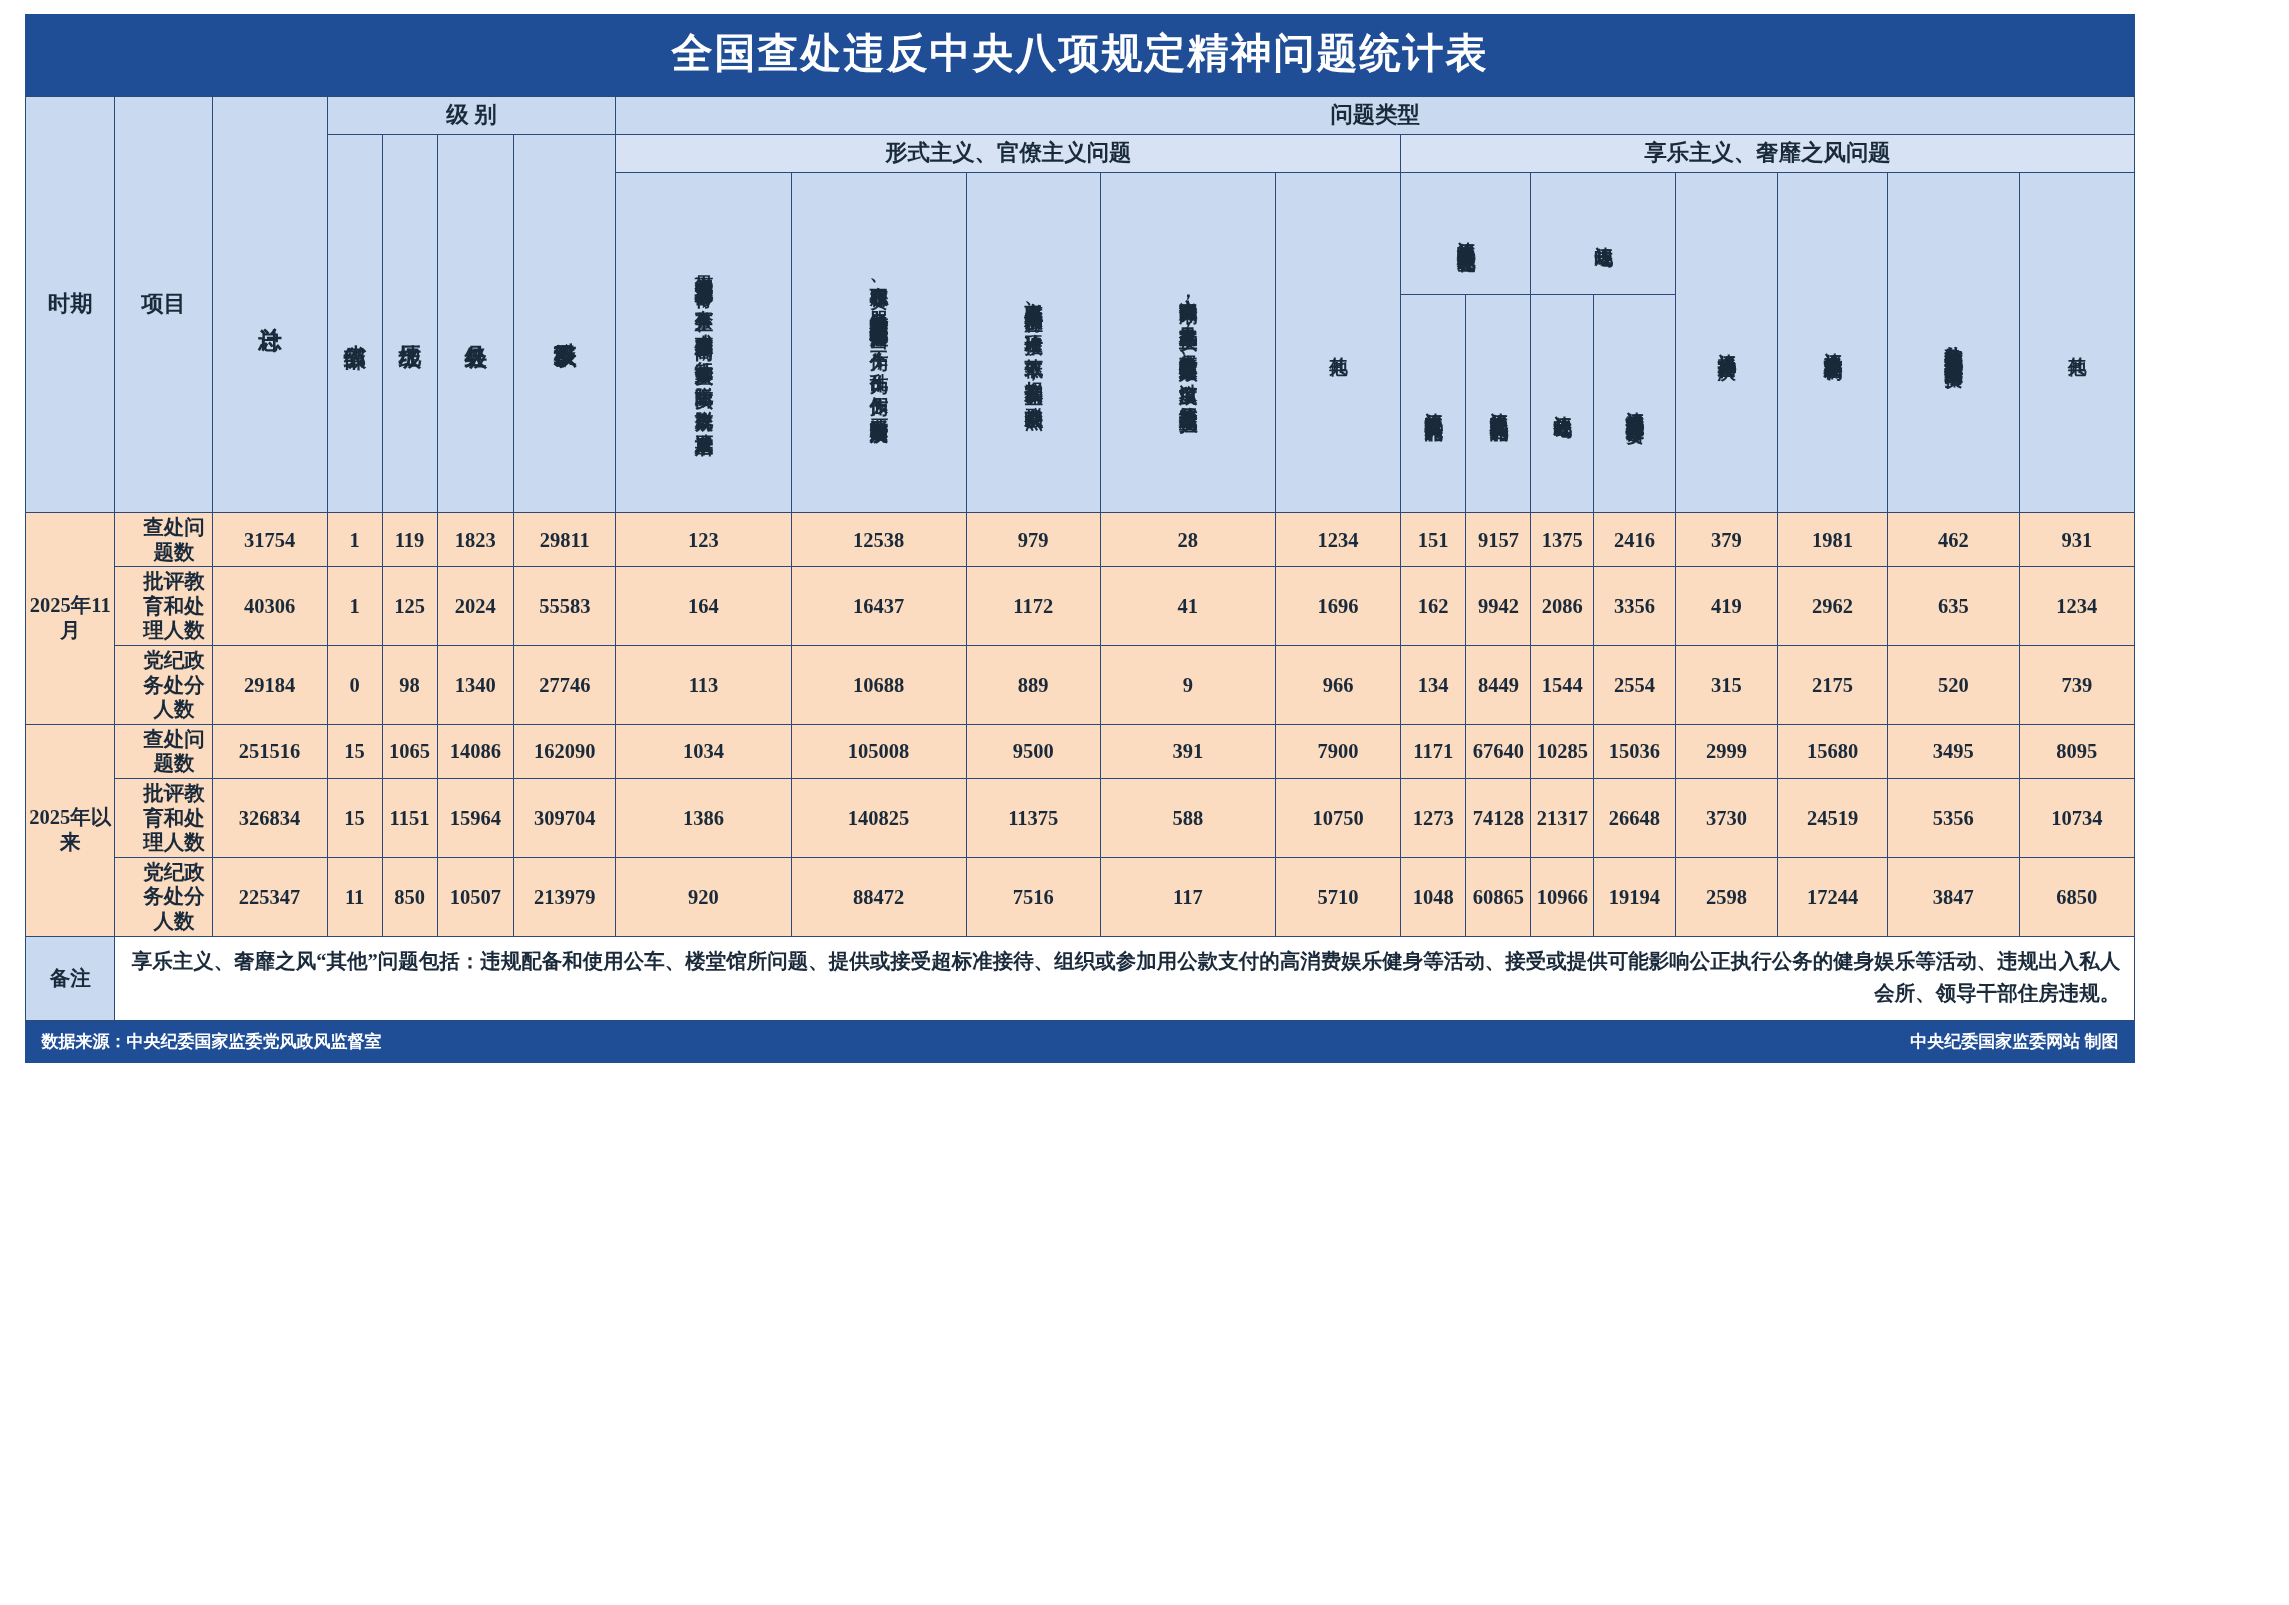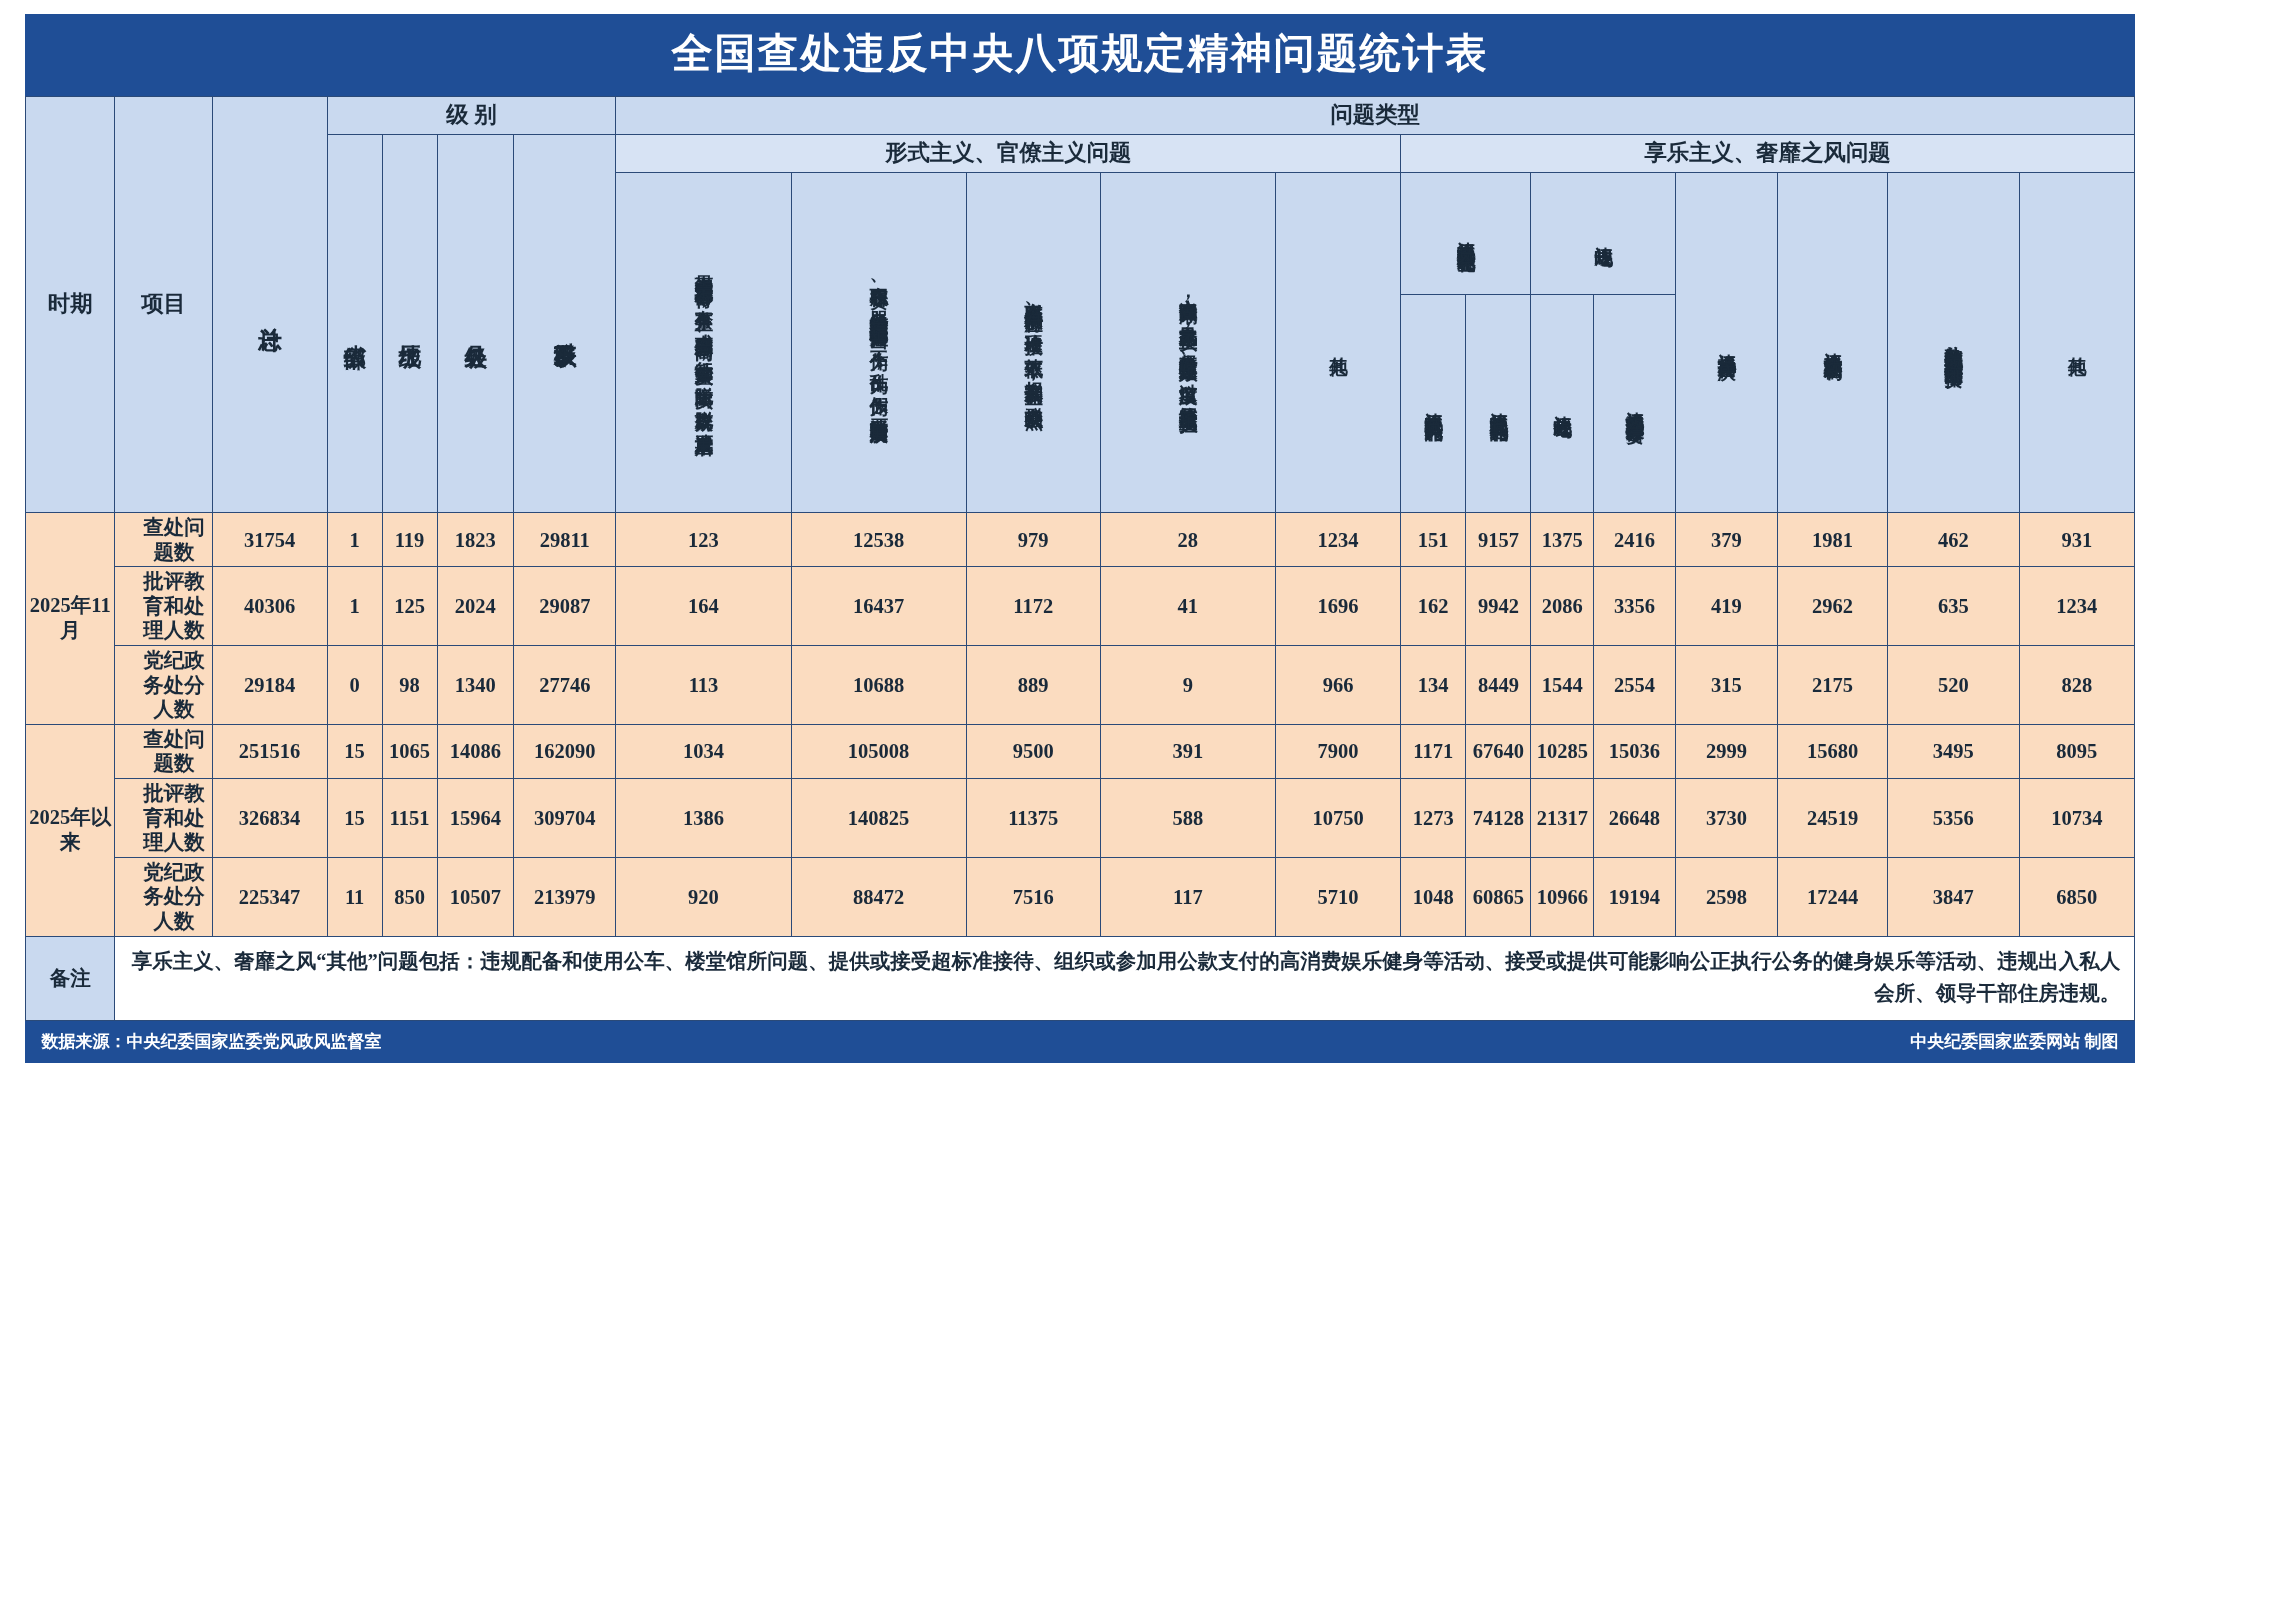--- a/index.html
+++ b/index.html
@@ -249,21 +249,21 @@
       <td>1981</td>
       <td>462</td>
       <td>931</td>
     </tr>
     <tr class="data">
       <td class="rowlabel">批评教育和处理人数</td>
       <td>40306</td>
       <td>1</td>
       <td>125</td>
       <td>2024</td>
-      <td>29087</td>
+      <td>55583</td>
       <td>164</td>
       <td>16437</td>
       <td>1172</td>
       <td>41</td>
       <td>1696</td>
       <td>162</td>
       <td>9942</td>
       <td>2086</td>
       <td>3356</td>
       <td>419</td>
@@ -283,21 +283,21 @@
       <td>889</td>
       <td>9</td>
       <td>966</td>
       <td>134</td>
       <td>8449</td>
       <td>1544</td>
       <td>2554</td>
       <td>315</td>
       <td>2175</td>
       <td>520</td>
-      <td>828</td>
+      <td>739</td>
     </tr>
 
     <tr class="data">
       <td class="periodlabel" rowspan="3">2025年以来</td>
       <td class="rowlabel">查处问题数</td>
       <td>251516</td>
       <td>15</td>
       <td>1065</td>
       <td>14086</td>
       <td>162090</td>

